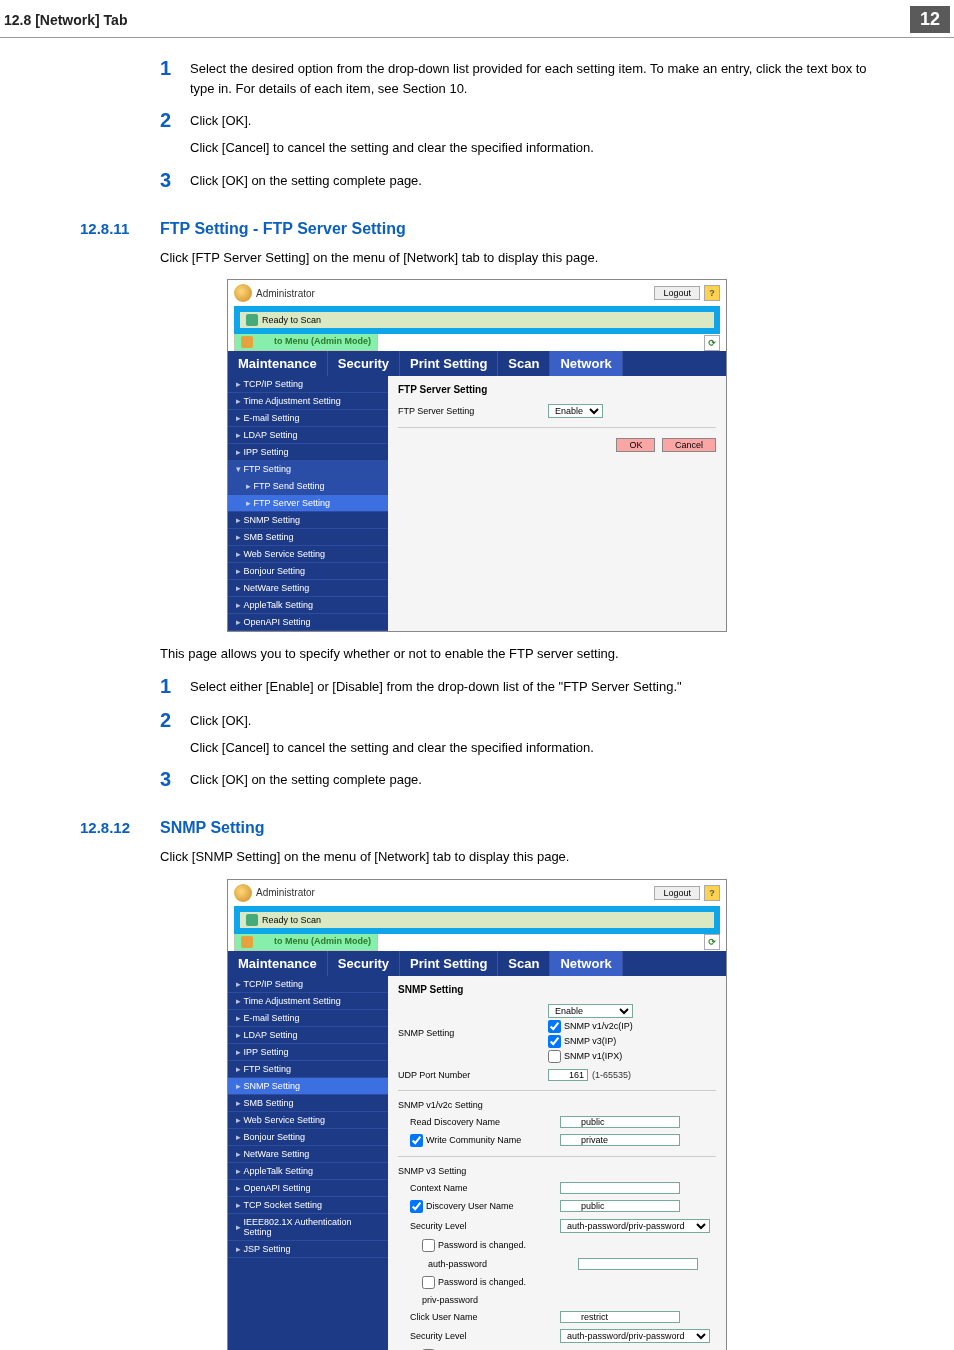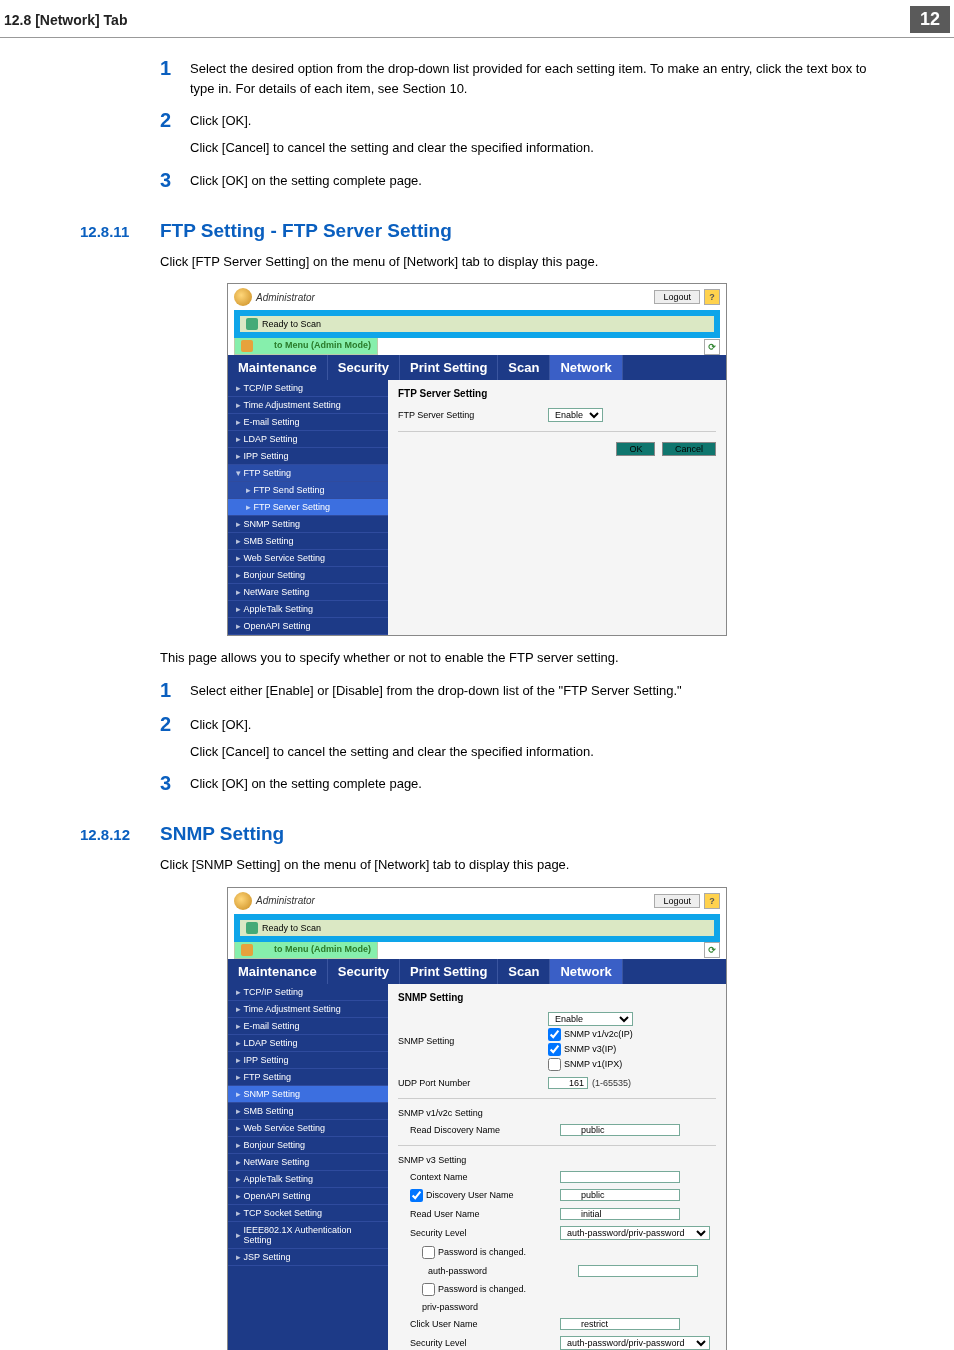--- a/index.html
+++ b/index.html
@@ -67,21 +67,21 @@
     margin: 28px 0 10px 0;
     color: #0a5fbf;
     font-weight: bold;
   }
   .sec-num {
     font-size: 15px;
     width: 80px;
     flex-shrink:0;
   }
   .sec-title {
-    font-size: 19px;
+    font-size: 16px;
   }
   .intro {
     margin-left: 80px;
     font-size: 13px;
     line-height: 1.5;
     margin-bottom: 10px;
   }
   .screenshot {
     margin: 12px auto 12px auto;
     width: 500px;
@@ -92,21 +92,20 @@
     display:flex;
     align-items:center;
     padding:4px 6px;
     background:#fff;
   }
   .ss-logo {
     flex:1;
     display:flex;
     align-items:center;
     gap:4px;
-    font-style:italic;
   }
   .ss-logo-icon {
     width:18px;height:18px;
     background: radial-gradient(circle at 40% 40%, #ffd77a, #c98a1f);
     border-radius:50%;
   }
   .ss-admin {
     color:#333;
     font-size:10px;
   }
@@ -207,21 +206,21 @@
   .ss-row .lbl{width:150px;}
   .ss-row select, .ss-row input[type=text]{
     font-size:9px;border:1px solid #7a9;padding:0 2px;background:#fff;
   }
   .ss-row input[type=text]{width:120px;padding-left:20px;}
   .ss-sep{height:1px;background:#ccc;margin:6px 0;}
   .ss-btns{
     text-align:right;margin-top:10px;
   }
   .ss-btn{
-    display:inline-block;border:1px solid #888;background:#0f766e;
+    display:inline-block;border:1px solid #888;background:#fca5a5;
     padding:1px 12px;margin-left:4px;font-size:9px;
   }
   .ss-main2 { min-height: 360px; }
   .checkbox-line{display:flex;align-items:center;gap:3px;}
   .checkbox-line input{margin:0;}
   .ss-val-col{display:flex;flex-direction:column;gap:2px;}
   .ss-indent{margin-left:12px;}
   .ss-note{color:#333;margin-left:4px;}
 </style>
 </head>
@@ -507,40 +506,43 @@
             <span class="ss-note">(1-65535)</span>
           </div>
           <div class="ss-sep"></div>
           <div class="ss-row">
               <span class="lbl" style="font-weight:normal">SNMP v1/v2c Setting</span>
             </div>
           <div class="ss-row">
             <span class="lbl ss-indent">Read Discovery Name</span>
             <input type="text" value="public" style="">
           </div>
+          <div class="ss-row">
+            <span class="lbl ss-indent checkbox-line">
+                <input type="checkbox" checked="" style="">
+                <span>Write Community Name</span>
+              </span>
+            <input type="text" value="private" style="">
+          </div>
           <div class="ss-sep"></div>
           <div class="ss-row">
               <span class="lbl">SNMP v3 Setting</span>
             </div>
           <div class="ss-row">
             <span class="lbl ss-indent">Context Name</span>
             <input type="text" style="">
           </div>
           <div class="ss-row">
             <span class="lbl ss-indent checkbox-line">
                 <input type="checkbox" checked="" style="">
                 <span>Discovery User Name</span>
               </span>
             <input type="text" value="public" style="">
           </div>
           <div class="ss-row">
-            <span class="lbl ss-indent">Read User Name</span>
-            <input type="text" value="initial" style="">
-          </div>
-          <div class="ss-row">
             <span class="lbl ss-indent">Security Level</span>
             <select style="width:150px"><option>auth-password/priv-password</option></select>
           </div>
           <div class="ss-row">
               <span class="lbl ss-indent checkbox-line" style="margin-left:24px;">
                 <input type="checkbox" style="">
                 <span>Password is changed.</span>
               </span>
             </div>
           <div class="ss-row">

